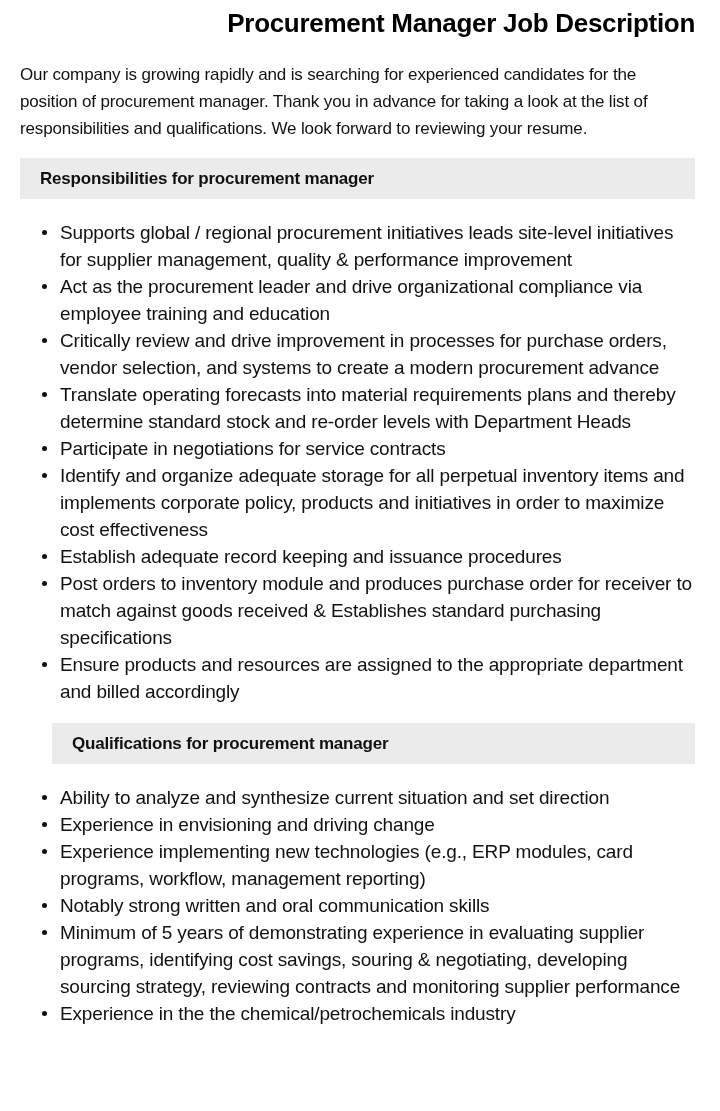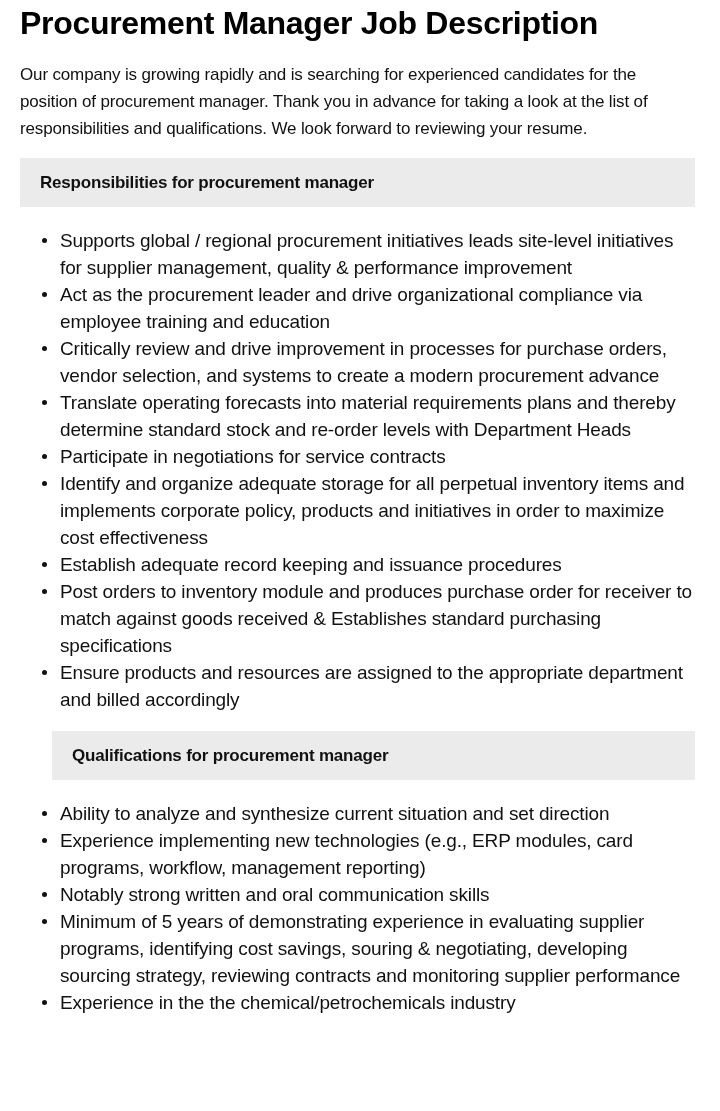--- a/index.html
+++ b/index.html
@@ -14,37 +14,37 @@
       font-family: "Liberation Sans", "DejaVu Sans", sans-serif;
       color: #111111;
     }
     .page {
       padding: 0 25px 0 20px;
     }
     h1.title {
       margin: 0;
       padding-top: 2px;
       height: 44px;
-      font-size: 32px;
+      font-size: 26px;
       font-weight: bold;
-      text-align: left;
+      text-align: right;
       letter-spacing: -0.3px;
       line-height: 42px;
       color: #000;
     }
     p.intro {
       margin: 15px 0 0 0;
       font-size: 17px;
       line-height: 27px;
       letter-spacing: -0.15px;
     }
     .section-header {
       margin-top: 16px;
       background: #ebebeb;
-      height: 49px;
+      height: 41px;
       box-sizing: border-box;
       padding: 0 0 0 20px;
       display: flex;
       align-items: center;
       font-size: 17px;
       font-weight: bold;
       letter-spacing: -0.2px;
       color: #111;
     }
     ul.items {
@@ -91,18 +91,19 @@
     <li>Establish adequate record keeping and issuance procedures</li>
     <li>Post orders to inventory module and produces purchase order for receiver to match against goods received &amp; Establishes standard purchasing specifications</li>
     <li>Ensure products and resources are assigned to the appropriate department and billed accordingly</li>
   </ul>
 
   <div class="section-header" id="qual-section">
     <span>Qualifications for procurement manager</span>
   </div>
   <ul class="items">
     <li>Ability to analyze and synthesize current situation and set direction</li>
+    <li>Experience in envisioning and driving change</li>
     <li>Experience implementing new technologies (e.g., ERP modules, card programs, workflow, management reporting)</li>
     <li>Notably strong written and oral communication skills</li>
     <li>Minimum of 5 years of demonstrating experience in evaluating supplier programs, identifying cost savings, souring &amp; negotiating, developing sourcing strategy, reviewing contracts and monitoring supplier performance</li>
     <li>Experience in the the chemical/petrochemicals industry</li>
   </ul>
 </div>
 
 </body></html>

